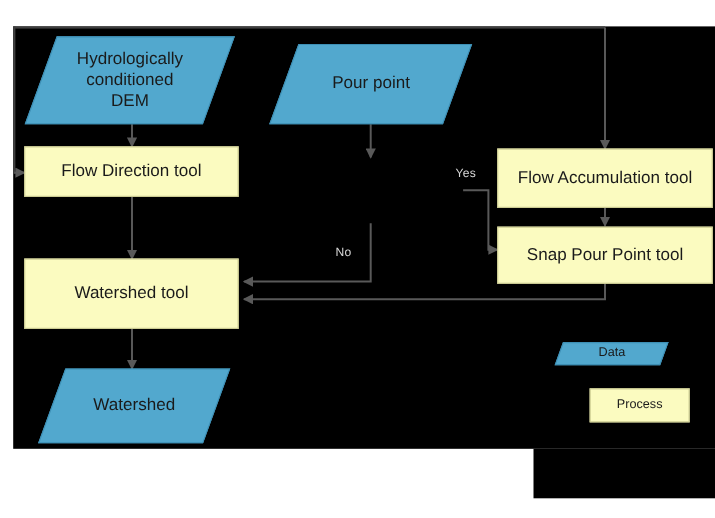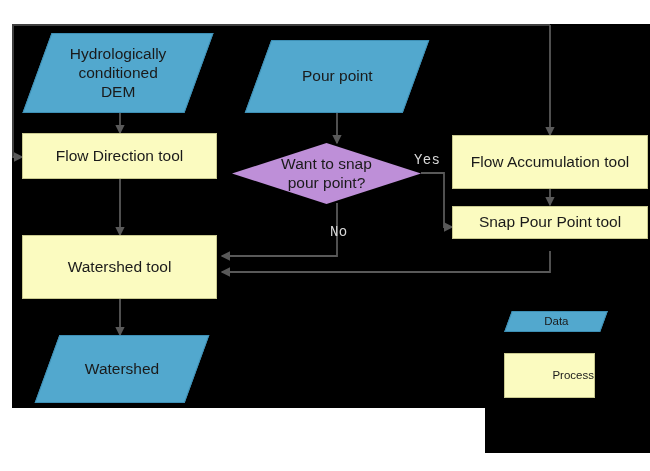--- a/index.html
+++ b/index.html
@@ -75,24 +75,24 @@
   }
 
   
   .decision-shape {
     background: #be8fd8;
     clip-path: polygon(50% 0%, 100% 50%, 50% 100%, 0% 50%);
   }
 
   .edge-label {
     position: absolute;
-    font-size: 14px;
+    font-size: 11px;
     color: #d8d8d8;
     letter-spacing: 0.3px;
-    font-family: Liberation Mono, monospace;
+    font-family: Liberation Sans, sans-serif;
   }
 
   .t-lg { font-size: 15.5px; }
   .t-sm { font-size: 11.5px; }
 
   .lbl { display: block; white-space: pre-line; }
 </style>
 </head>
 <body>
 
@@ -145,42 +145,38 @@
   </div>
 
   <div class="node process-shape t-lg" style="left:22px; top:133px; width:195px; height:46px;text-align:center;">
     <span class="lbl">Flow Direction tool</span>
   </div>
 
   <div class="node process-shape t-lg" style="left:452px; top:135px; width:196px; height:54px;">
     <span class="lbl">Flow Accumulation tool</span>
   </div>
 
-  <div class="node decision-shape t-lg" style="left:232px; top:143px; width:189px; height:61px;">
-    <span class="lbl">Want to snap
-pour point?</span>
-  </div>
 
-  <div class="node process-shape t-lg" style="left:452px; top:206px; width:196px; height:33px;">
+  <div class="node process-shape t-lg" style="left:452px; top:206px; width:196px; height:52px;">
     <span class="lbl">Snap Pour Point tool</span>
   </div>
 
   <div class="node process-shape t-lg" style="left:22px; top:235px; width:195px; height:64px;">
     <span class="lbl">Watershed tool</span>
   </div>
 
   <div class="node data-shape t-lg" style="left:47px; top:335px; width:150px; height:68px;">
     <span class="lbl">Watershed</span>
   </div>
 
   <div class="edge-label" style="left:414px; top:152px;">Yes</div>
-  <div class="edge-label" style="left:305px; top:224px;margin-left:25px;">No</div>
+  <div class="edge-label" style="left:305px; top:224px;">No</div>
 
   <div class="node data-shape t-sm" style="left:508px; top:311px; width:96px; height:21px;">
     <span class="lbl">Data</span>
   </div>
 
-  <div class="node process-shape t-sm" style="left:504px; top:353px; width:91px; height:45px;justify-content:flex-end;">
+  <div class="node process-shape t-sm" style="left:536px; top:353px; width:91px; height:31px;">
     <span class="lbl">Process</span>
   </div>
 
 
 </div>
 
 </body></html>

